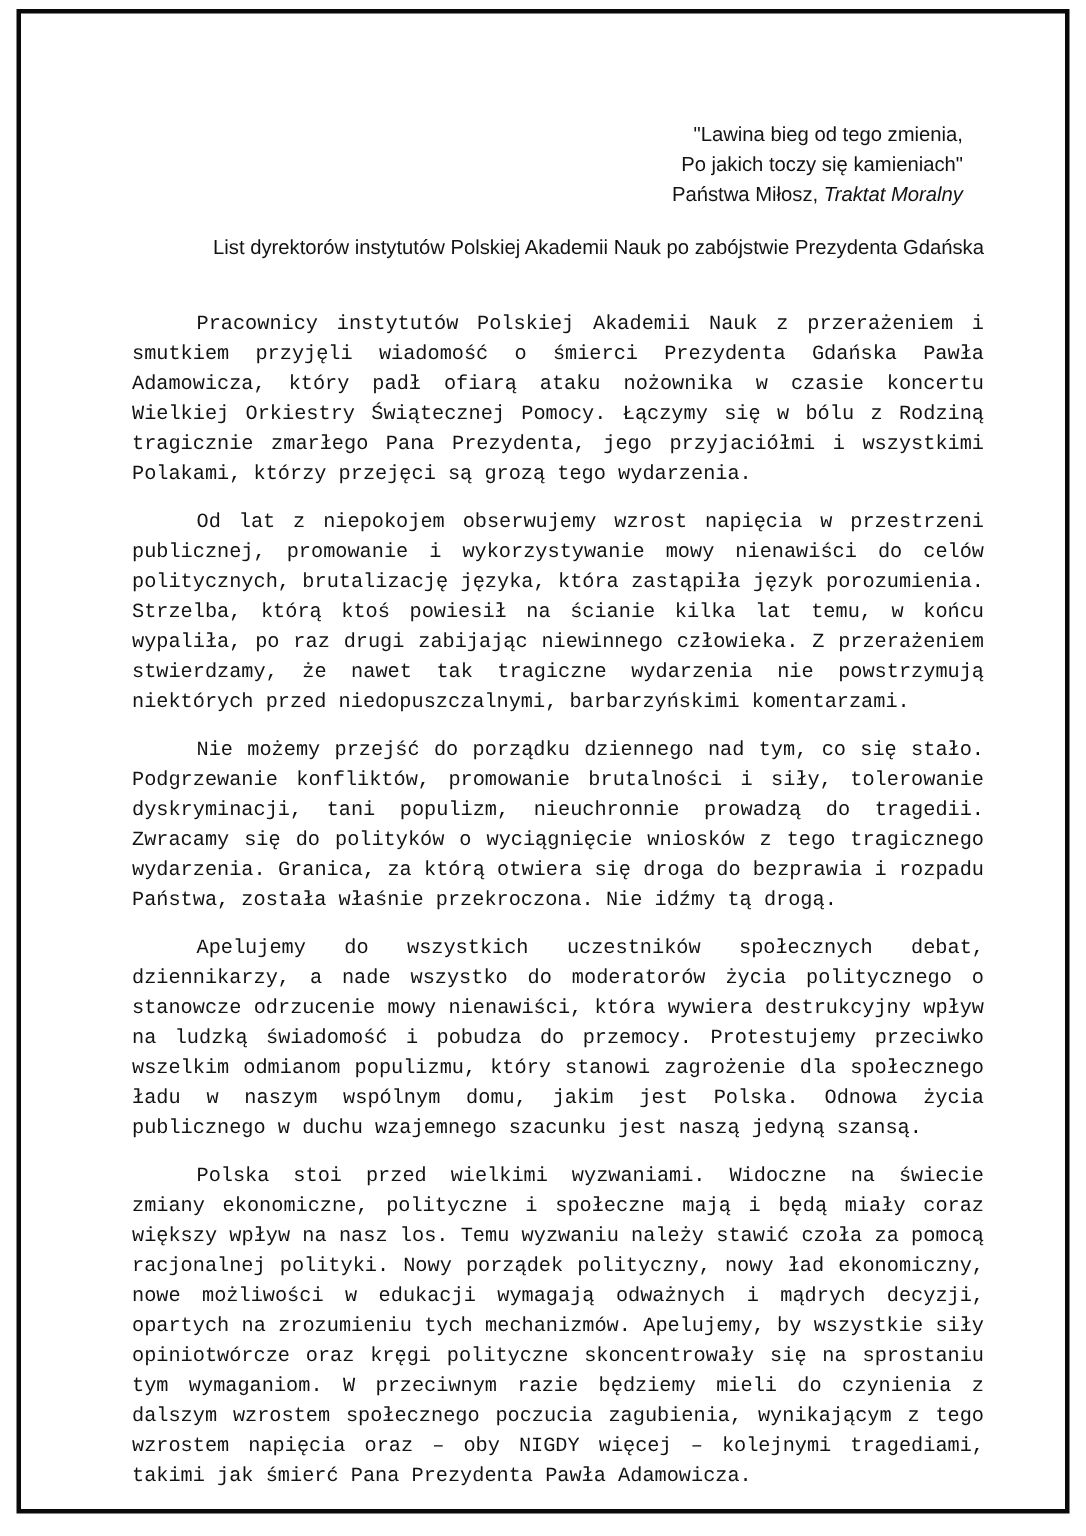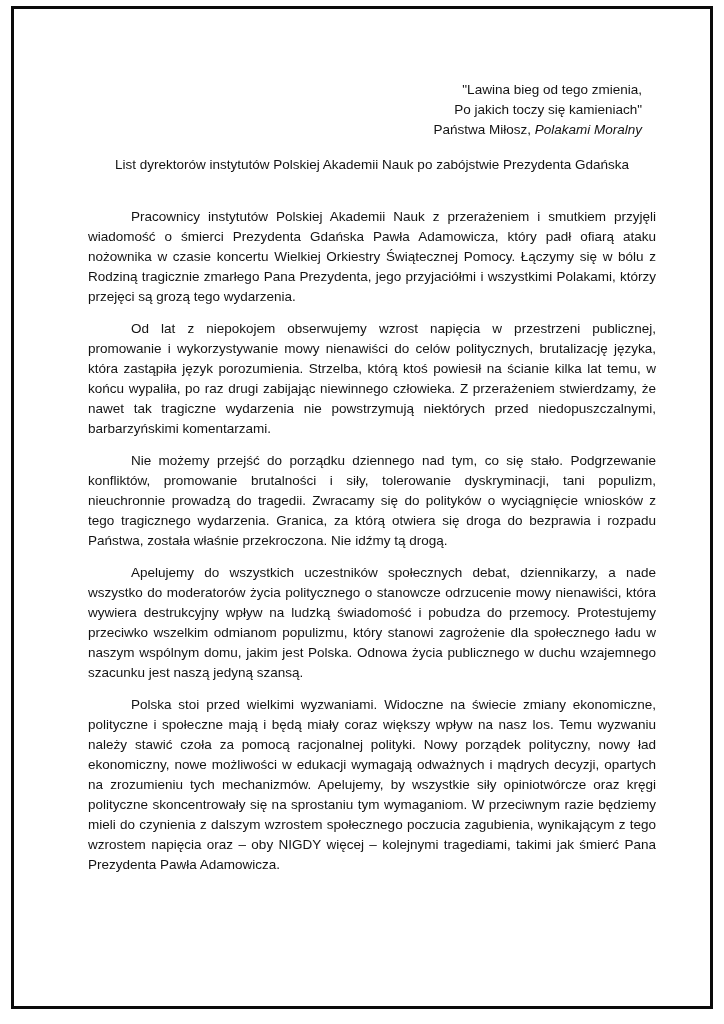--- a/index.html
+++ b/index.html
@@ -37,39 +37,40 @@
   .epigraph {
     text-align: right;
     padding-right: 14px;
     margin: 0 0 15px 0;
   }
   .epigraph .work-title {
     font-style: italic;
   }
   .doc-title {
     margin: 0 0 32px 0;
-    text-align: center;
+    text-align: right;
   }
   .body-par {
     margin: 0 0 12px 0;
     text-align: justify;
     text-indent: 43px;
+    font-family: Liberation Mono, monospace;
   }
 </style>
 </head>
 <body>
 
 <div class="page-frame"></div>
 
 <div class="doc-content">
 
   <div class="epigraph">
     <div>"Lawina bieg od tego zmienia,</div>
     <div>Po jakich toczy się kamieniach"</div>
-    <div><span>Państwa Miłosz, </span><span class="work-title">Polakami Moralny</span></div>
+    <div><span>Państwa Miłosz, </span><span class="work-title">Traktat Moralny</span></div>
   </div>
 
   <div class="doc-title">
     <div>List dyrektorów instytutów Polskiej Akademii Nauk po zabójstwie Prezydenta Gdańska</div>
   </div>
 
   <p class="body-par">Pracownicy instytutów Polskiej Akademii Nauk z przerażeniem i smutkiem przyjęli wiadomość o śmierci Prezydenta Gdańska Pawła Adamowicza, który padł ofiarą ataku nożownika w czasie koncertu Wielkiej Orkiestry Świątecznej Pomocy. Łączymy się w bólu z Rodziną tragicznie zmarłego Pana Prezydenta, jego przyjaciółmi i wszystkimi Polakami, którzy przejęci są grozą tego wydarzenia.</p>
   <p class="body-par">Od lat z niepokojem obserwujemy wzrost napięcia w przestrzeni publicznej, promowanie i wykorzystywanie mowy nienawiści do celów politycznych, brutalizację języka, która zastąpiła język porozumienia. Strzelba, którą ktoś powiesił na ścianie kilka lat temu, w końcu wypaliła, po raz drugi zabijając niewinnego człowieka. Z przerażeniem stwierdzamy, że nawet tak tragiczne wydarzenia nie powstrzymują niektórych przed niedopuszczalnymi, barbarzyńskimi komentarzami.</p>
   <p class="body-par">Nie możemy przejść do porządku dziennego nad tym, co się stało. Podgrzewanie konfliktów, promowanie brutalności i siły, tolerowanie dyskryminacji, tani populizm, nieuchronnie prowadzą do tragedii. Zwracamy się do polityków o wyciągnięcie wniosków z tego tragicznego wydarzenia. Granica, za którą otwiera się droga do bezprawia i rozpadu Państwa, została właśnie przekroczona. Nie idźmy tą drogą.</p>
   <p class="body-par">Apelujemy do wszystkich uczestników społecznych debat, dziennikarzy, a nade wszystko do moderatorów życia politycznego o stanowcze odrzucenie mowy nienawiści, która wywiera destrukcyjny wpływ na ludzką świadomość i pobudza do przemocy. Protestujemy przeciwko wszelkim odmianom populizmu, który stanowi zagrożenie dla społecznego ładu w naszym wspólnym domu, jakim jest Polska. Odnowa życia publicznego w duchu wzajemnego szacunku jest naszą jedyną szansą.</p>

